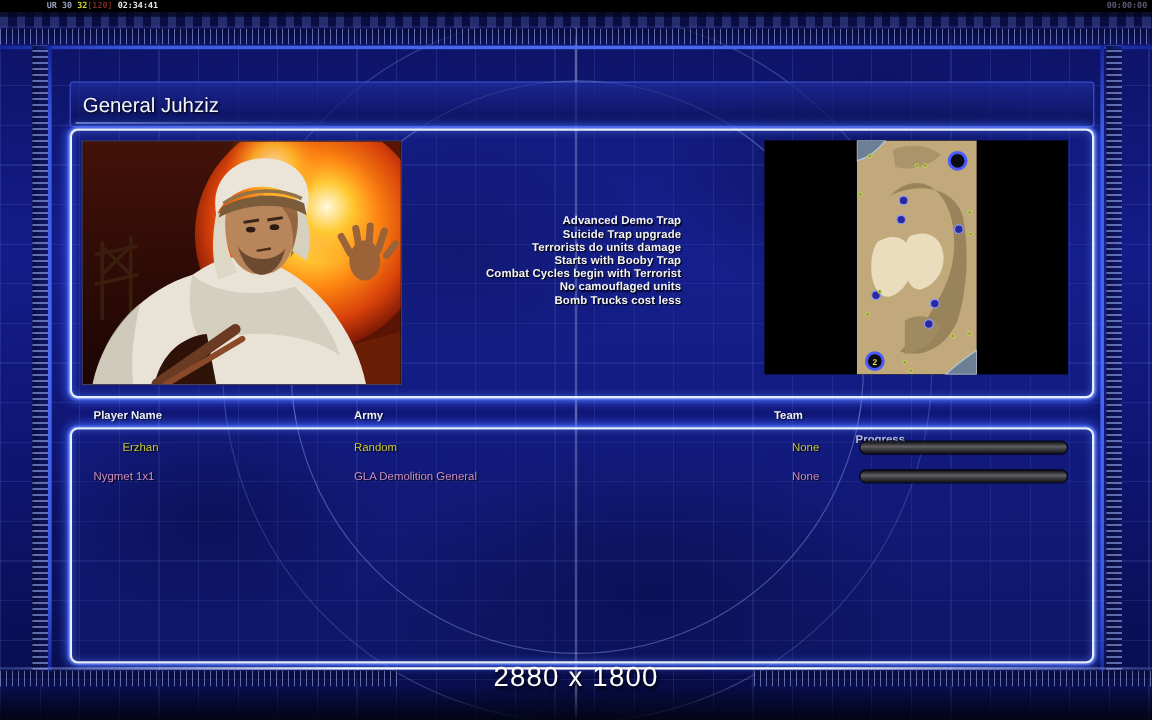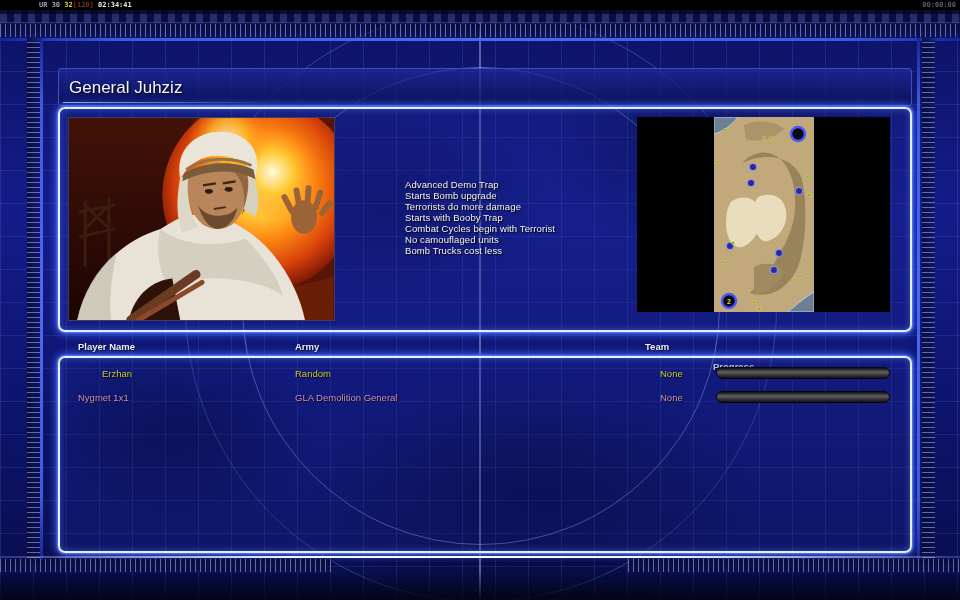--- a/index.html
+++ b/index.html
@@ -63,22 +63,22 @@
 
   .glow-panel{border:2px solid #e4eeff;border-radius:7px;box-sizing:border-box;
     background:rgba(28,40,150,.30);
     box-shadow:0 0 9px 2px rgba(64,100,255,.95), 0 0 2px 1px rgba(150,180,255,.9), inset 0 0 7px rgba(90,130,255,.55);}
   #main-panel{left:58px;top:107px;width:854px;height:225px;}
   #table-panel{left:58px;top:356px;width:854px;height:197px;}
 
   
   #portrait{left:68px;top:117px;width:267px;height:204px;overflow:hidden;
     border:1px solid rgba(150,170,255,.35);box-sizing:border-box;background:#1a0603;}
-  #abilities{left:405px;top:179px;font-size:9.5px;font-weight:normal;color:#f4f4f4;
-    line-height:11px;text-shadow:1px 1px 1px #000;letter-spacing:.1px;}
+  #abilities{left:405px;top:179px;font-size:9.5px;font-weight:bold;color:#f4f4f4;
+    line-height:11px;text-shadow:1px 1px 1px #000;letter-spacing:.1px;text-align:right;}
   #map-box{left:637px;top:117px;width:253px;height:195px;background:#000;
     display:flex;justify-content:center;}
 
   
   .col-head{position:absolute;top:341px;font-size:9.5px;font-weight:bold;color:#f5f8ff;text-shadow:1px 1px 1px #000;}
   #col-name{left:78px;} #col-army{left:295px;} #col-team{left:645px;} #col-progress{left:713px;margin-top:20px;}
   .cell{position:absolute;font-size:9.5px;text-shadow:1px 1px 1px #000;}
   .progress-track{position:absolute;left:716px;width:174px;height:12px;border-radius:6px;
     border:1px solid #05050a;box-sizing:border-box;
     background:linear-gradient(180deg,#0e0e10 0%,#606064 42%,#47474b 58%,#121214 100%);}
@@ -191,22 +191,22 @@
         <path d="M112,60 C108,82 108,100 114,116 L130,110 C122,96 118,78 120,60 Z" fill="#ddd7c6"></path>
         <path d="M186,58 C192,74 192,88 188,100 L176,92 C180,80 182,68 180,58 Z" fill="#d6d0bf"></path>
         <path d="M116,56 C134,44 166,42 186,52 L188,62 C168,50 136,52 114,64 Z" fill="#7a5c3a"></path>
         <path d="M118,52 C136,40 164,38 184,48" stroke="#94724a" stroke-width="3" fill="none"></path>
       </g>
     </svg>
   </div>
 
   <div id="abilities" class="abs">
     <div>Advanced Demo Trap</div>
-    <div>Starts Bomb upgrade</div>
-    <div>Terrorists do more damage</div>
+    <div>Suicide Trap upgrade</div>
+    <div>Terrorists do units damage</div>
     <div>Starts with Booby Trap</div>
     <div>Combat Cycles begin with Terrorist</div>
     <div>No camouflaged units</div>
     <div>Bomb Trucks cost less</div>
   </div>
 
   <div id="map-box" class="abs">
     <svg width="100" height="195" viewBox="0 0 100 195">
       <rect x="0" y="0" width="100" height="195" fill="#c2a97c"></rect>
       <path d="M28,46 C48,26 72,36 79,66 C85,94 78,116 66,136 C56,154 46,166 36,176
@@ -264,15 +264,16 @@
   <div class="progress-track" style="top:367px;"></div>
 
   <div class="cell" style="left: 78px; top: 392px; color: rgb(207, 143, 196);">Nygmet 1x1</div>
   <div class="cell" style="left: 295px; top: 392px; color: rgb(207, 143, 196);">GLA Demolition General</div>
   <div class="cell" style="left: 660px; top: 392px; color: rgb(207, 143, 196);">None</div>
   <div class="progress-track" style="top:391px;"></div>
 
   <div id="footer-line" class="abs"></div>
   <div id="ruler-bottom-left" class="abs ruler-h"></div>
   <div id="ruler-bottom-right" class="abs ruler-h"></div>
+  <div id="resolution" class="abs">2880 x 1800</div>
   <div id="footer-shade" class="abs"></div>
 
 </div>
 
 </body></html>

